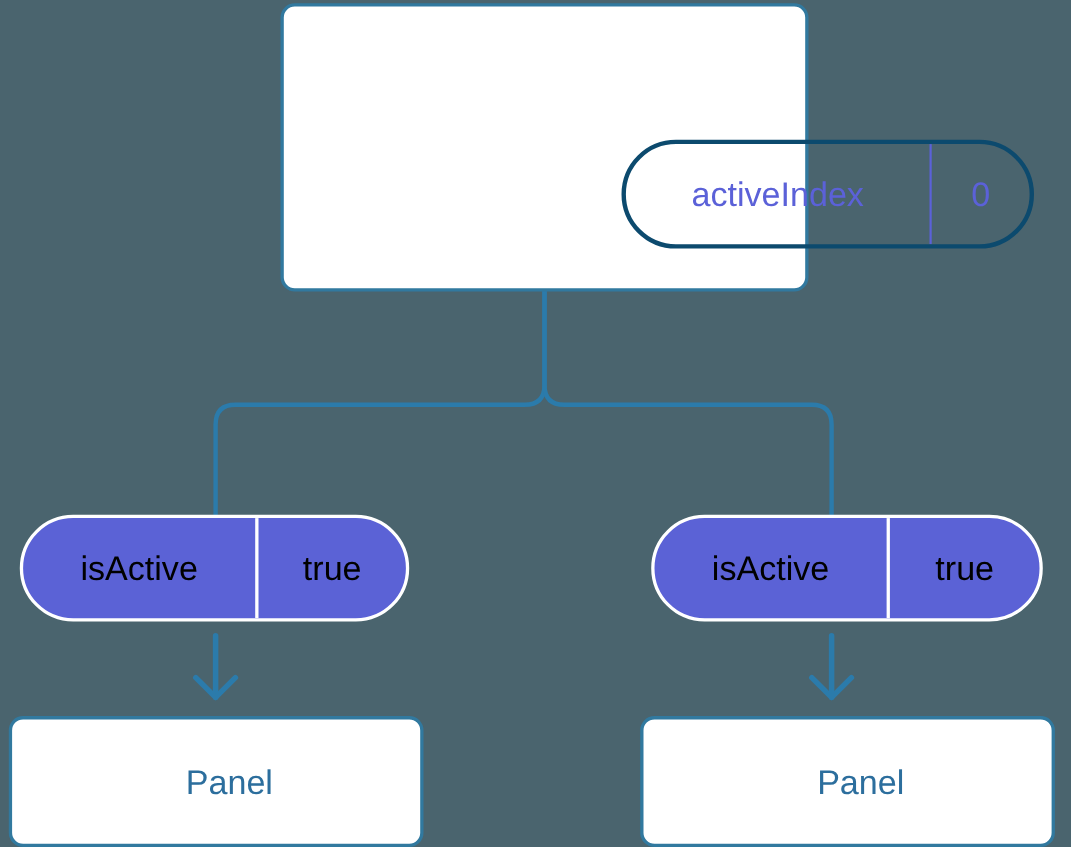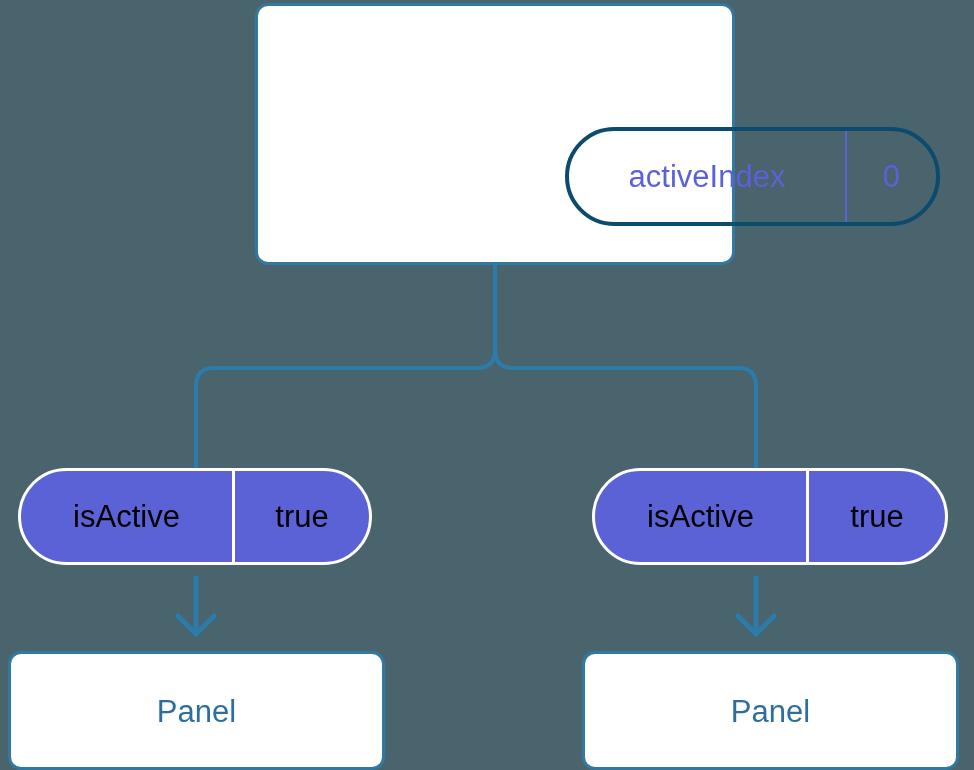--- a/index.html
+++ b/index.html
@@ -152,20 +152,21 @@
     position: absolute;
     left: 0;
     top: 38px;
     width: 100%;
     text-align: center;
     color: #2c6e9d;
     font-size: 31px;
     font-weight: 400;
     line-height: 40px;
     white-space: nowrap;
+    padding-left: 12px;
   }
 </style>
 </head>
 <body>
 
 <div id="diagram-root">
 
   <svg id="connector-layer" viewBox="0 0 974 770" width="974" height="770" xmlns="http://www.w3.org/2000/svg">
 
     <path d="M 495 265

